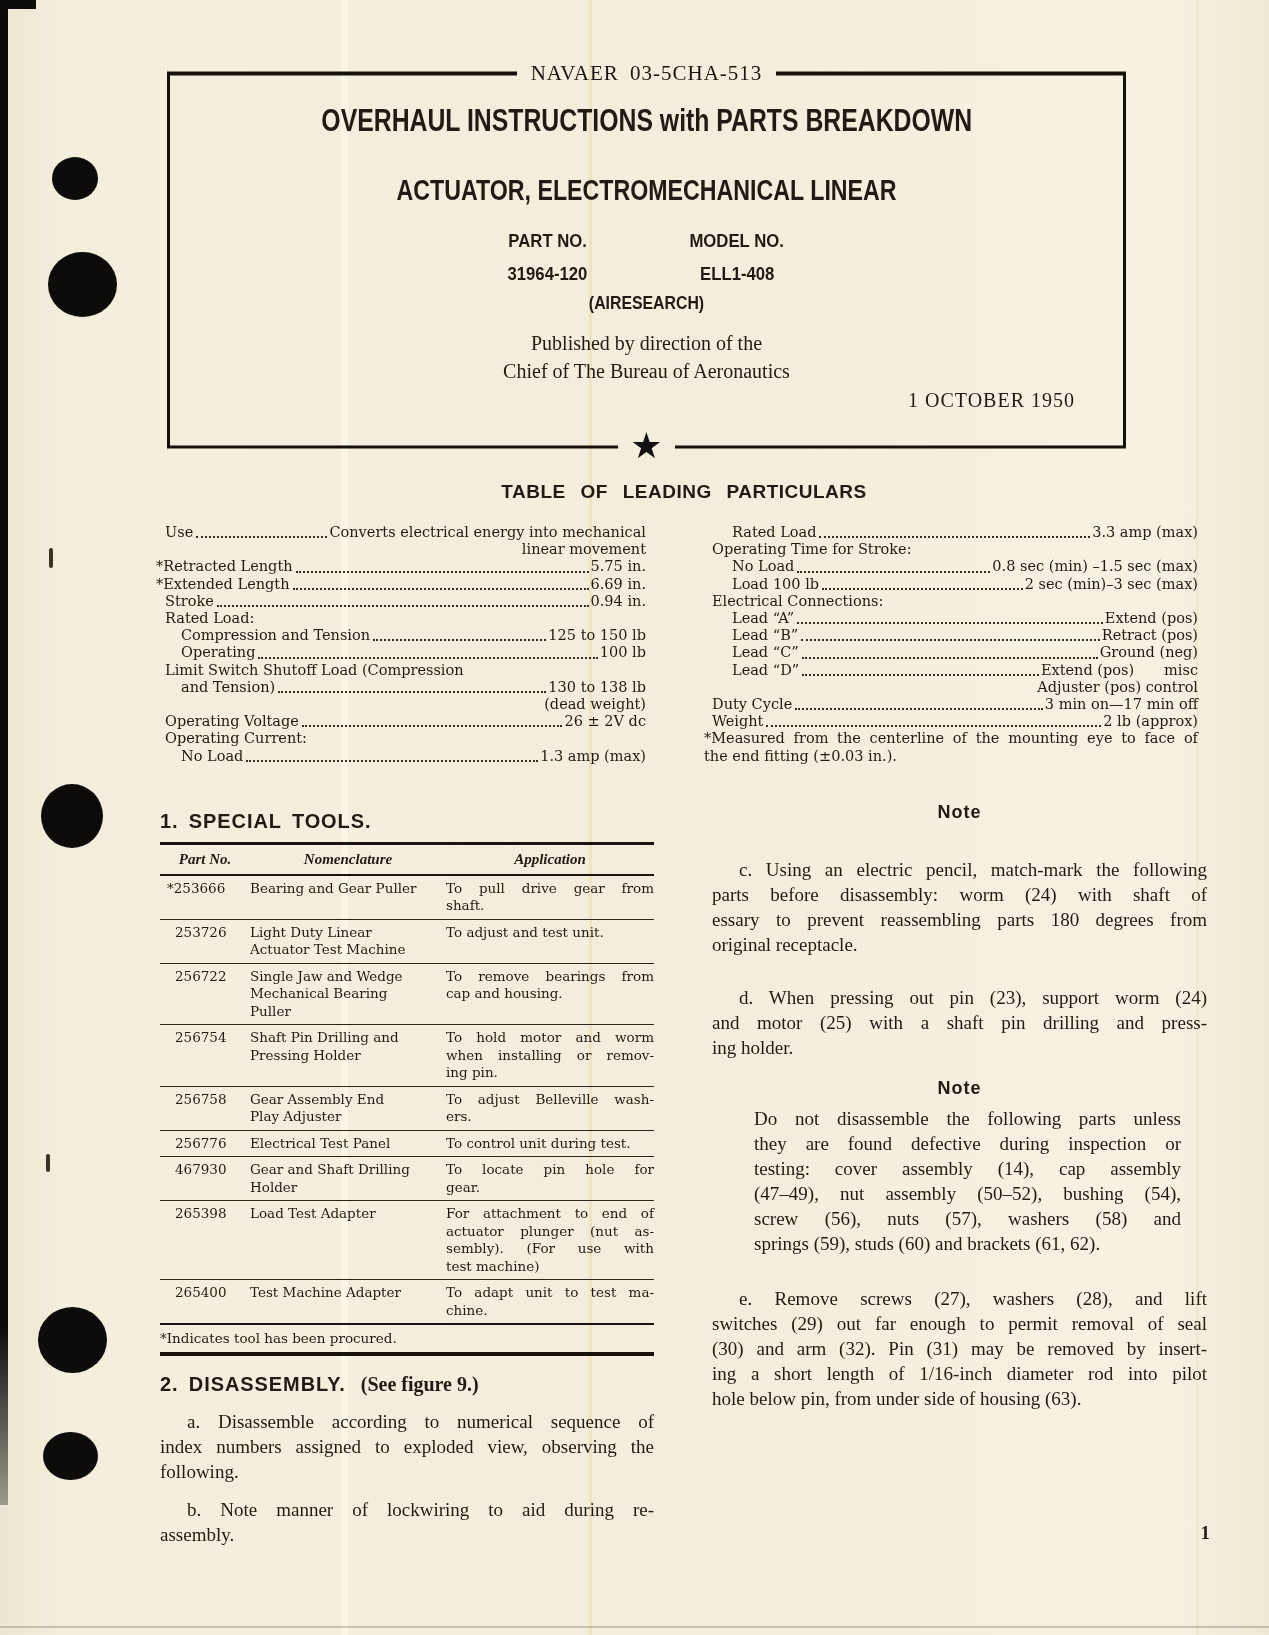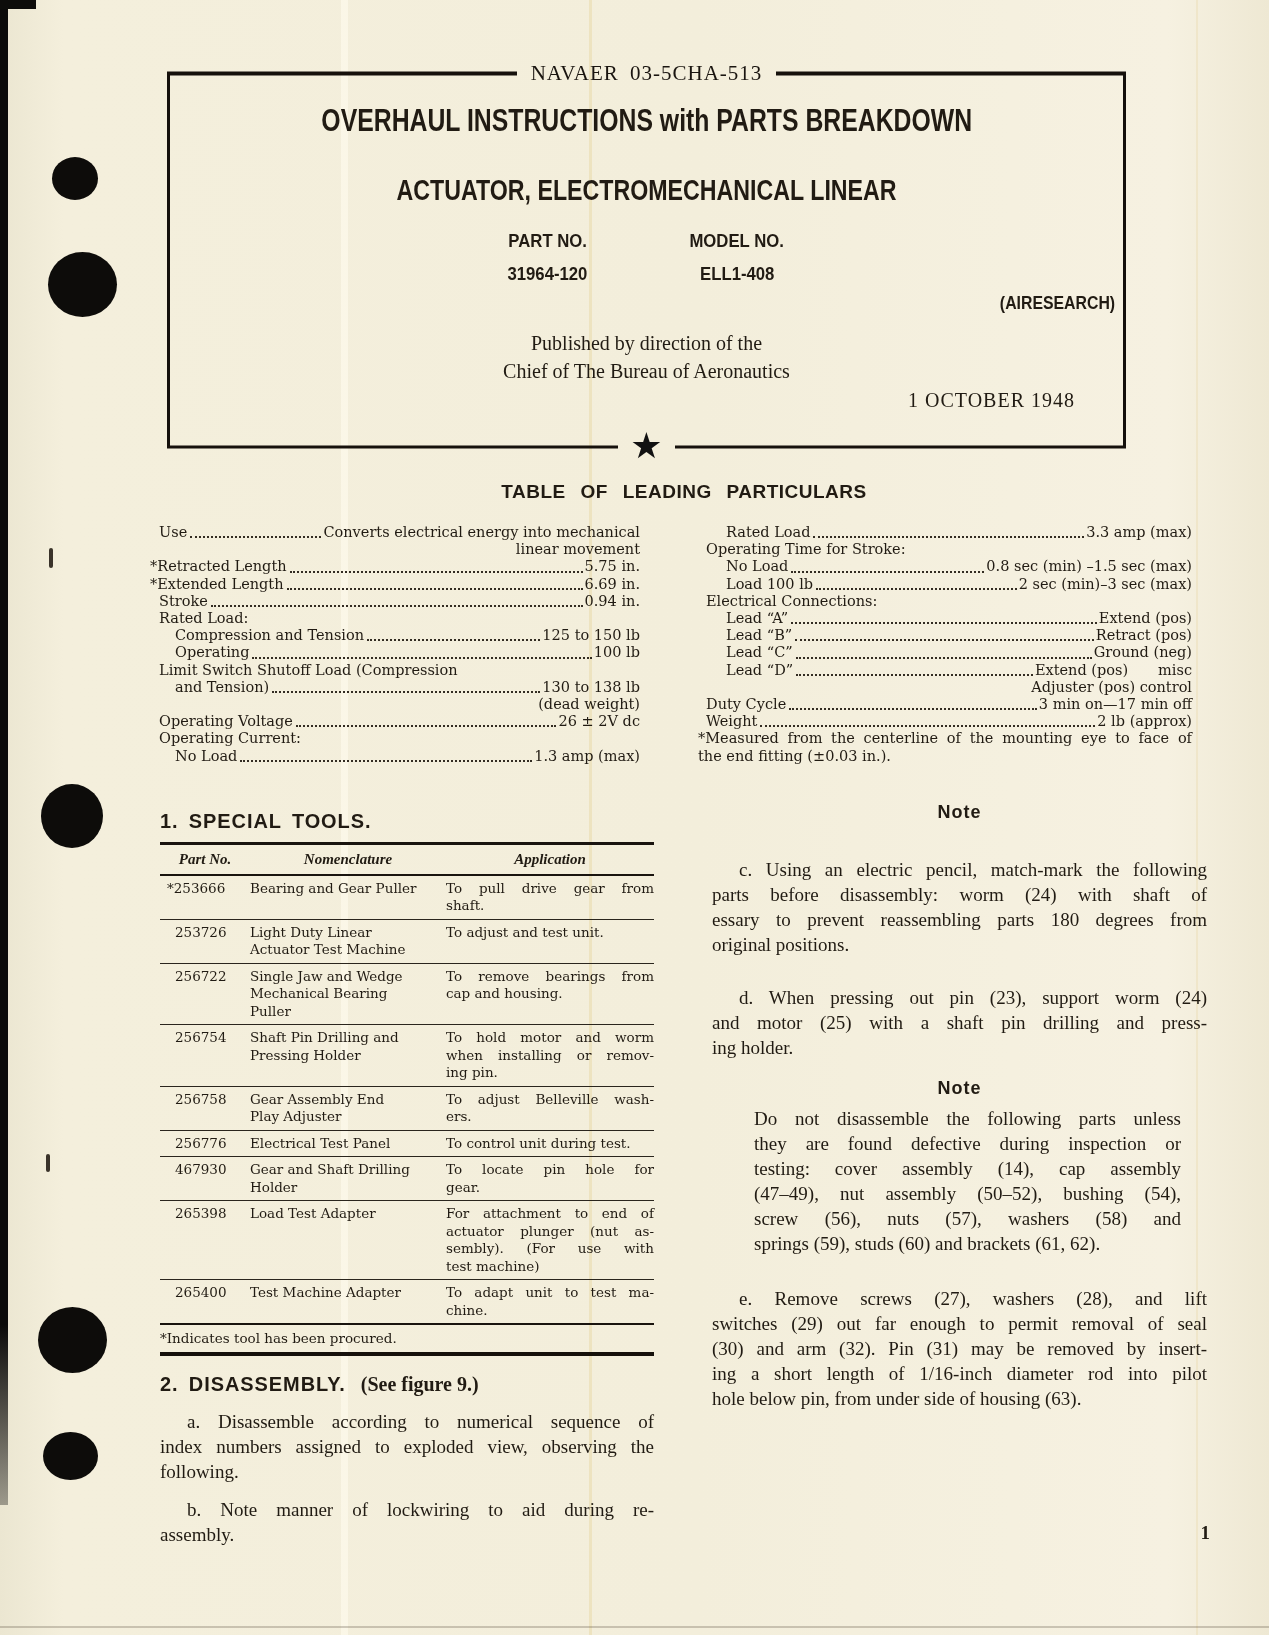--- a/index.html
+++ b/index.html
@@ -39,28 +39,28 @@
   .hrow .rule{flex:1;border-top:4px solid #16110c;}
   .hrow-bot .rule{border-top:3px solid #16110c;}
   .doc-num{padding:0 14px;font-size:21px;letter-spacing:1px;word-spacing:5px;font-family:"Liberation Serif",serif;color:#1a1510;}
   .star{padding:0 12px;font-size:36px;line-height:0;color:#111;margin-top:-3px;}
   .title1{margin-top:30px;font-size:31px;}
   .title2{margin-top:35px;font-size:29px;}
   .pm-row{display:flex;justify-content:center;gap:90px;margin-top:23px;}
   .pm-col{text-align:center;}
   .pm-label{font-size:19px;}
   .pm-num{margin-top:11px;font-size:19px;}
-  .maker{margin-top:8px;font-size:18px;text-align:right;}
+  .maker{margin-top:8px;font-size:18px;}
   .pub{margin-top:15px;font-family:"Liberation Serif",serif;font-size:20px;line-height:28px;}
   .hdate{position:absolute;right:48px;top:316px;font-family:"Liberation Serif",serif;font-size:20px;letter-spacing:1px;}
 
   
   .ptitle{position:absolute;left:160px;top:481px;width:1048px;text-align:center;
           font-family:"Liberation Sans",sans-serif;font-weight:bold;font-size:19px;word-spacing:9px;letter-spacing:.5px;}
-  .plists{position:absolute;left:146px;top:524px;width:1048px;display:flex;gap:58px;font-size:14.5px;line-height:17.2px;}
+  .plists{position:absolute;left:152px;top:524px;width:1048px;display:flex;gap:58px;font-size:14.5px;line-height:17.2px;}
   .pcol{width:494px;}
   .prow{display:flex;align-items:flex-end;}
   .prow>span{white-space:nowrap;}
   .plabel{padding-left:13px;}
   .pcol-r .plabel{padding-left:8px;}
   .ind .plabel{padding-left:29px;}
   .pcol-r .ind .plabel{padding-left:28px;}
   .hang{text-indent:-9px;}
   .lead{flex:1 1 auto;min-width:10px;border-bottom:2px dotted #332c22;margin:0 2px 3px 3px;}
   .pval2{margin-left:30px;}
@@ -132,21 +132,21 @@
       <div class="pm-col">
         <div class="pm-label sans"><span class="cond9">MODEL NO.</span></div>
         <div class="pm-num sans"><span class="cond9">ELL1-408</span></div>
       </div>
     </div>
     <div class="maker sans"><span class="cond9">(AIRESEARCH)</span></div>
     <div class="pub">
       <div>Published by direction of the</div>
       <div>Chief of The Bureau of Aeronautics</div>
     </div>
-    <div class="hdate">1 OCTOBER 1948</div>
+    <div class="hdate">1 OCTOBER 1950</div>
     <div class="hrow hrow-bot">
       <span class="rule"></span>
       <span class="star">★</span>
       <span class="rule"></span>
     </div>
   </div>
 
   <div class="ptitle">TABLE OF LEADING PARTICULARS</div>
 
   <div class="plists">
@@ -388,21 +388,21 @@
         <div class="ln last">assembly.</div>
       </div>
   </div>
 
   <div class="lower-right">
     <div class="note-h">Note</div>
     <div class="para just mt-c">
         <div class="ln">c. Using an electric pencil, match-mark the following</div>
         <div class="ln">parts before disassembly: worm (24) with shaft of</div>
         <div class="ln">essary to prevent reassembling parts 180 degrees from</div>
-        <div class="ln last">original positions.</div>
+        <div class="ln last">original receptacle.</div>
       </div>
     <div class="para just mt-d">
         <div class="ln">d. When pressing out pin (23), support worm (24)</div>
         <div class="ln">and motor (25) with a shaft pin drilling and press-</div>
         <div class="ln last">ing holder.</div>
       </div>
     <div class="note-h mt-n2">Note</div>
     <div class="note-b just">
         <div class="ln">Do not disassemble the following parts unless</div>
         <div class="ln">they are found defective during inspection or</div>

